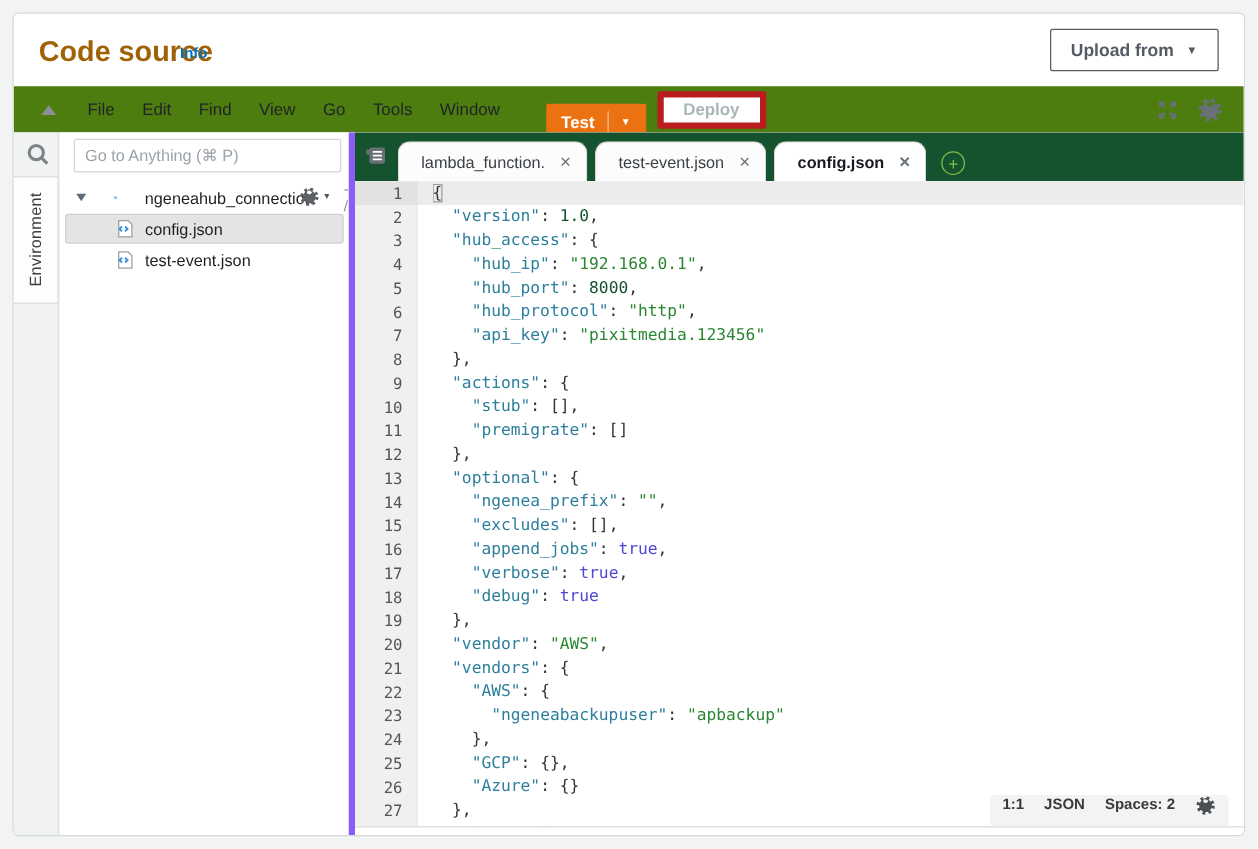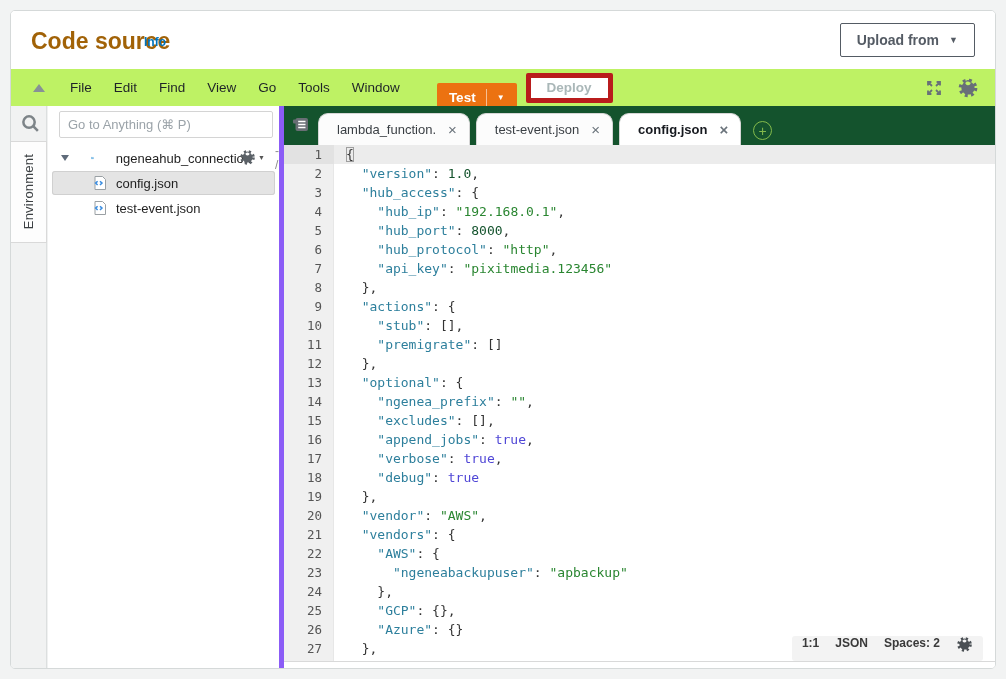--- a/index.html
+++ b/index.html
@@ -12,21 +12,21 @@
   
   .hdr { position:absolute; left:0; top:0; right:0; height:58px; background:#fff; }
   .title { position:absolute; left:20px; top:17px; font-size:23px; font-weight:bold; color:#a16207; }
   .info { position:absolute; left:133px; top:24px; font-size:12px; font-weight:bold; color:#0073bb; text-decoration:none; cursor:pointer; }
   .upload { position:absolute; right:20px; top:12px; height:34px; padding:0 16px; background:#fff;
             border:1px solid #545b64; border-radius:2px; font-family:inherit; font-size:14px; font-weight:bold;
             color:#545b64; cursor:pointer; display:flex; align-items:center; gap:10px; }
   .upload .caret { font-size:9px; color:#545b64; }
 
   
-  .menubar { position:absolute; left:0; top:58px; right:0; height:37px; background:#bef264;
+  .menubar { position:absolute; left:0; top:58px; right:0; height:37px; background:#4d7c0f;
              display:flex; align-items:center; }
   .collapse { width:0; height:0; border-left:6px solid transparent; border-right:6px solid transparent;
               border-bottom:8px solid #879196; margin:0 14px 0 22px; cursor:pointer; }
   #menu-items { display:flex; align-items:center; }
   #menu-items span { font-size:13.5px; color:#1f2328; padding:0 11px; cursor:pointer; }
   .test { margin-left:26px; height:30px; padding:0 12px; background:#ec7211; border:none; border-radius:2px;
           color:#fff; font-family:inherit; font-size:13.5px; font-weight:bold; cursor:pointer;
           display:flex; align-items:center; gap:10px;margin-top:20px; }
   .test .tdiv { width:1px; height:18px; background:rgba(255,255,255,.55); }
   .test .tcaret { font-size:8px; }

